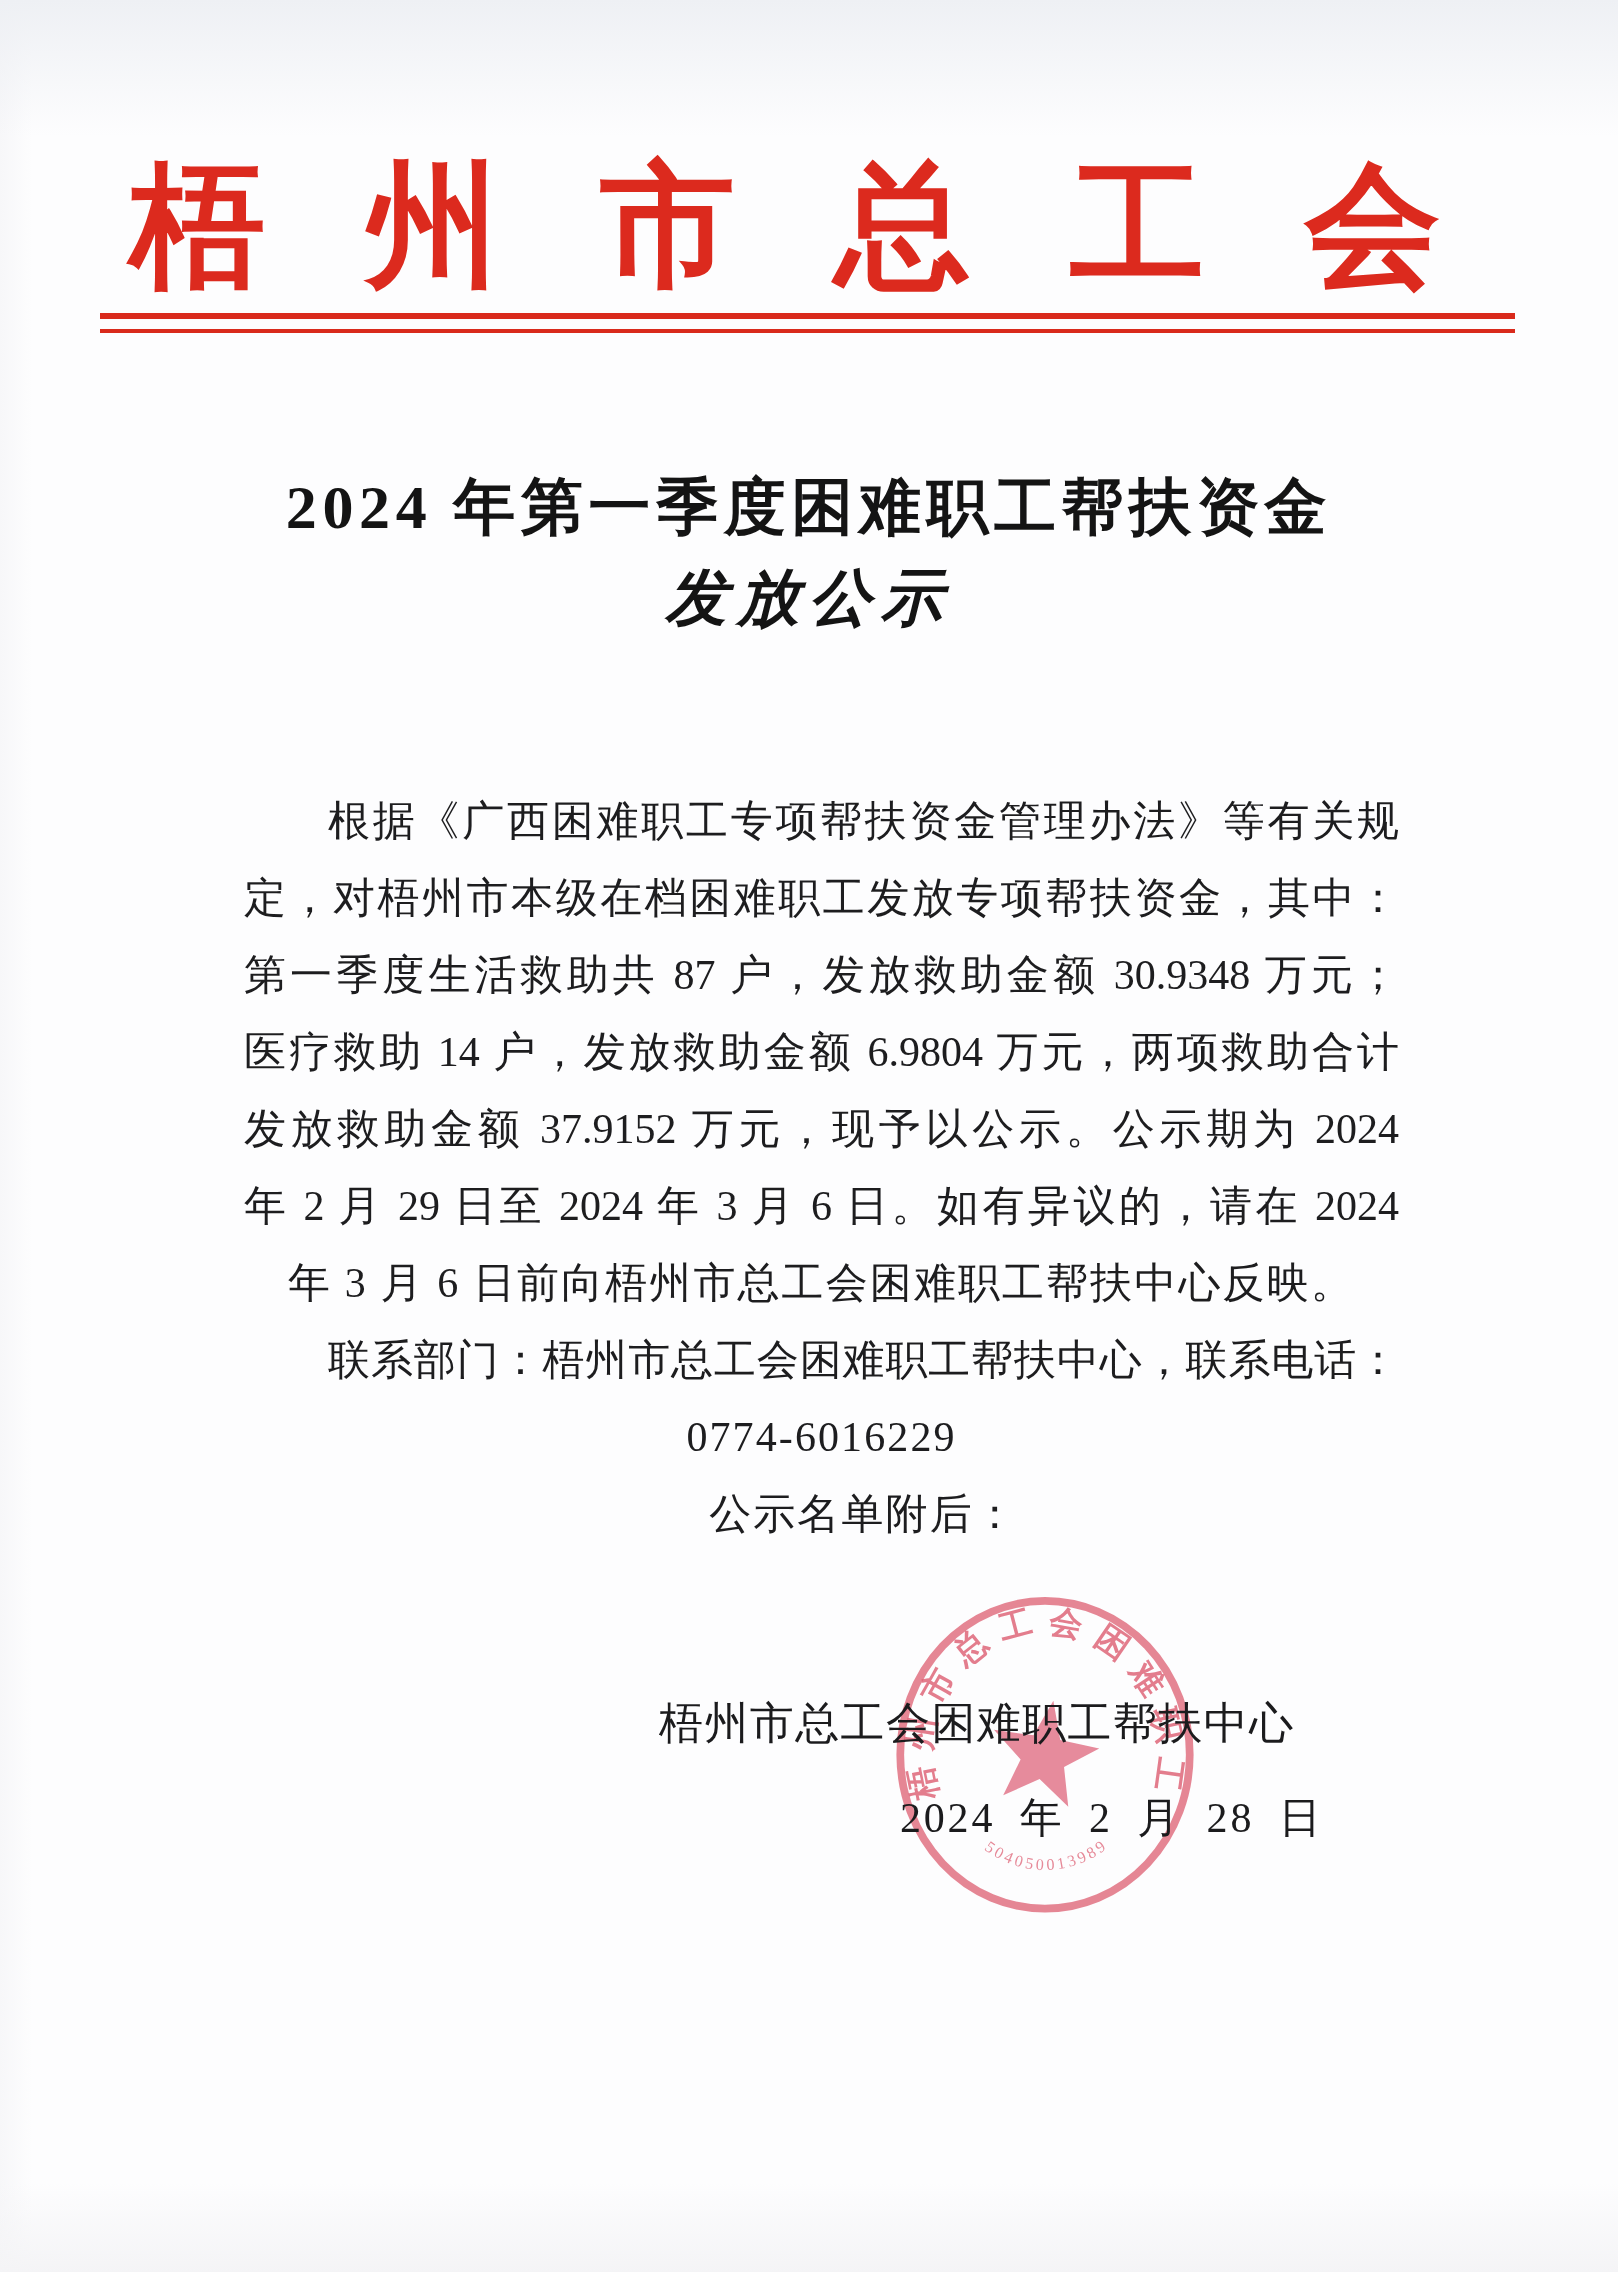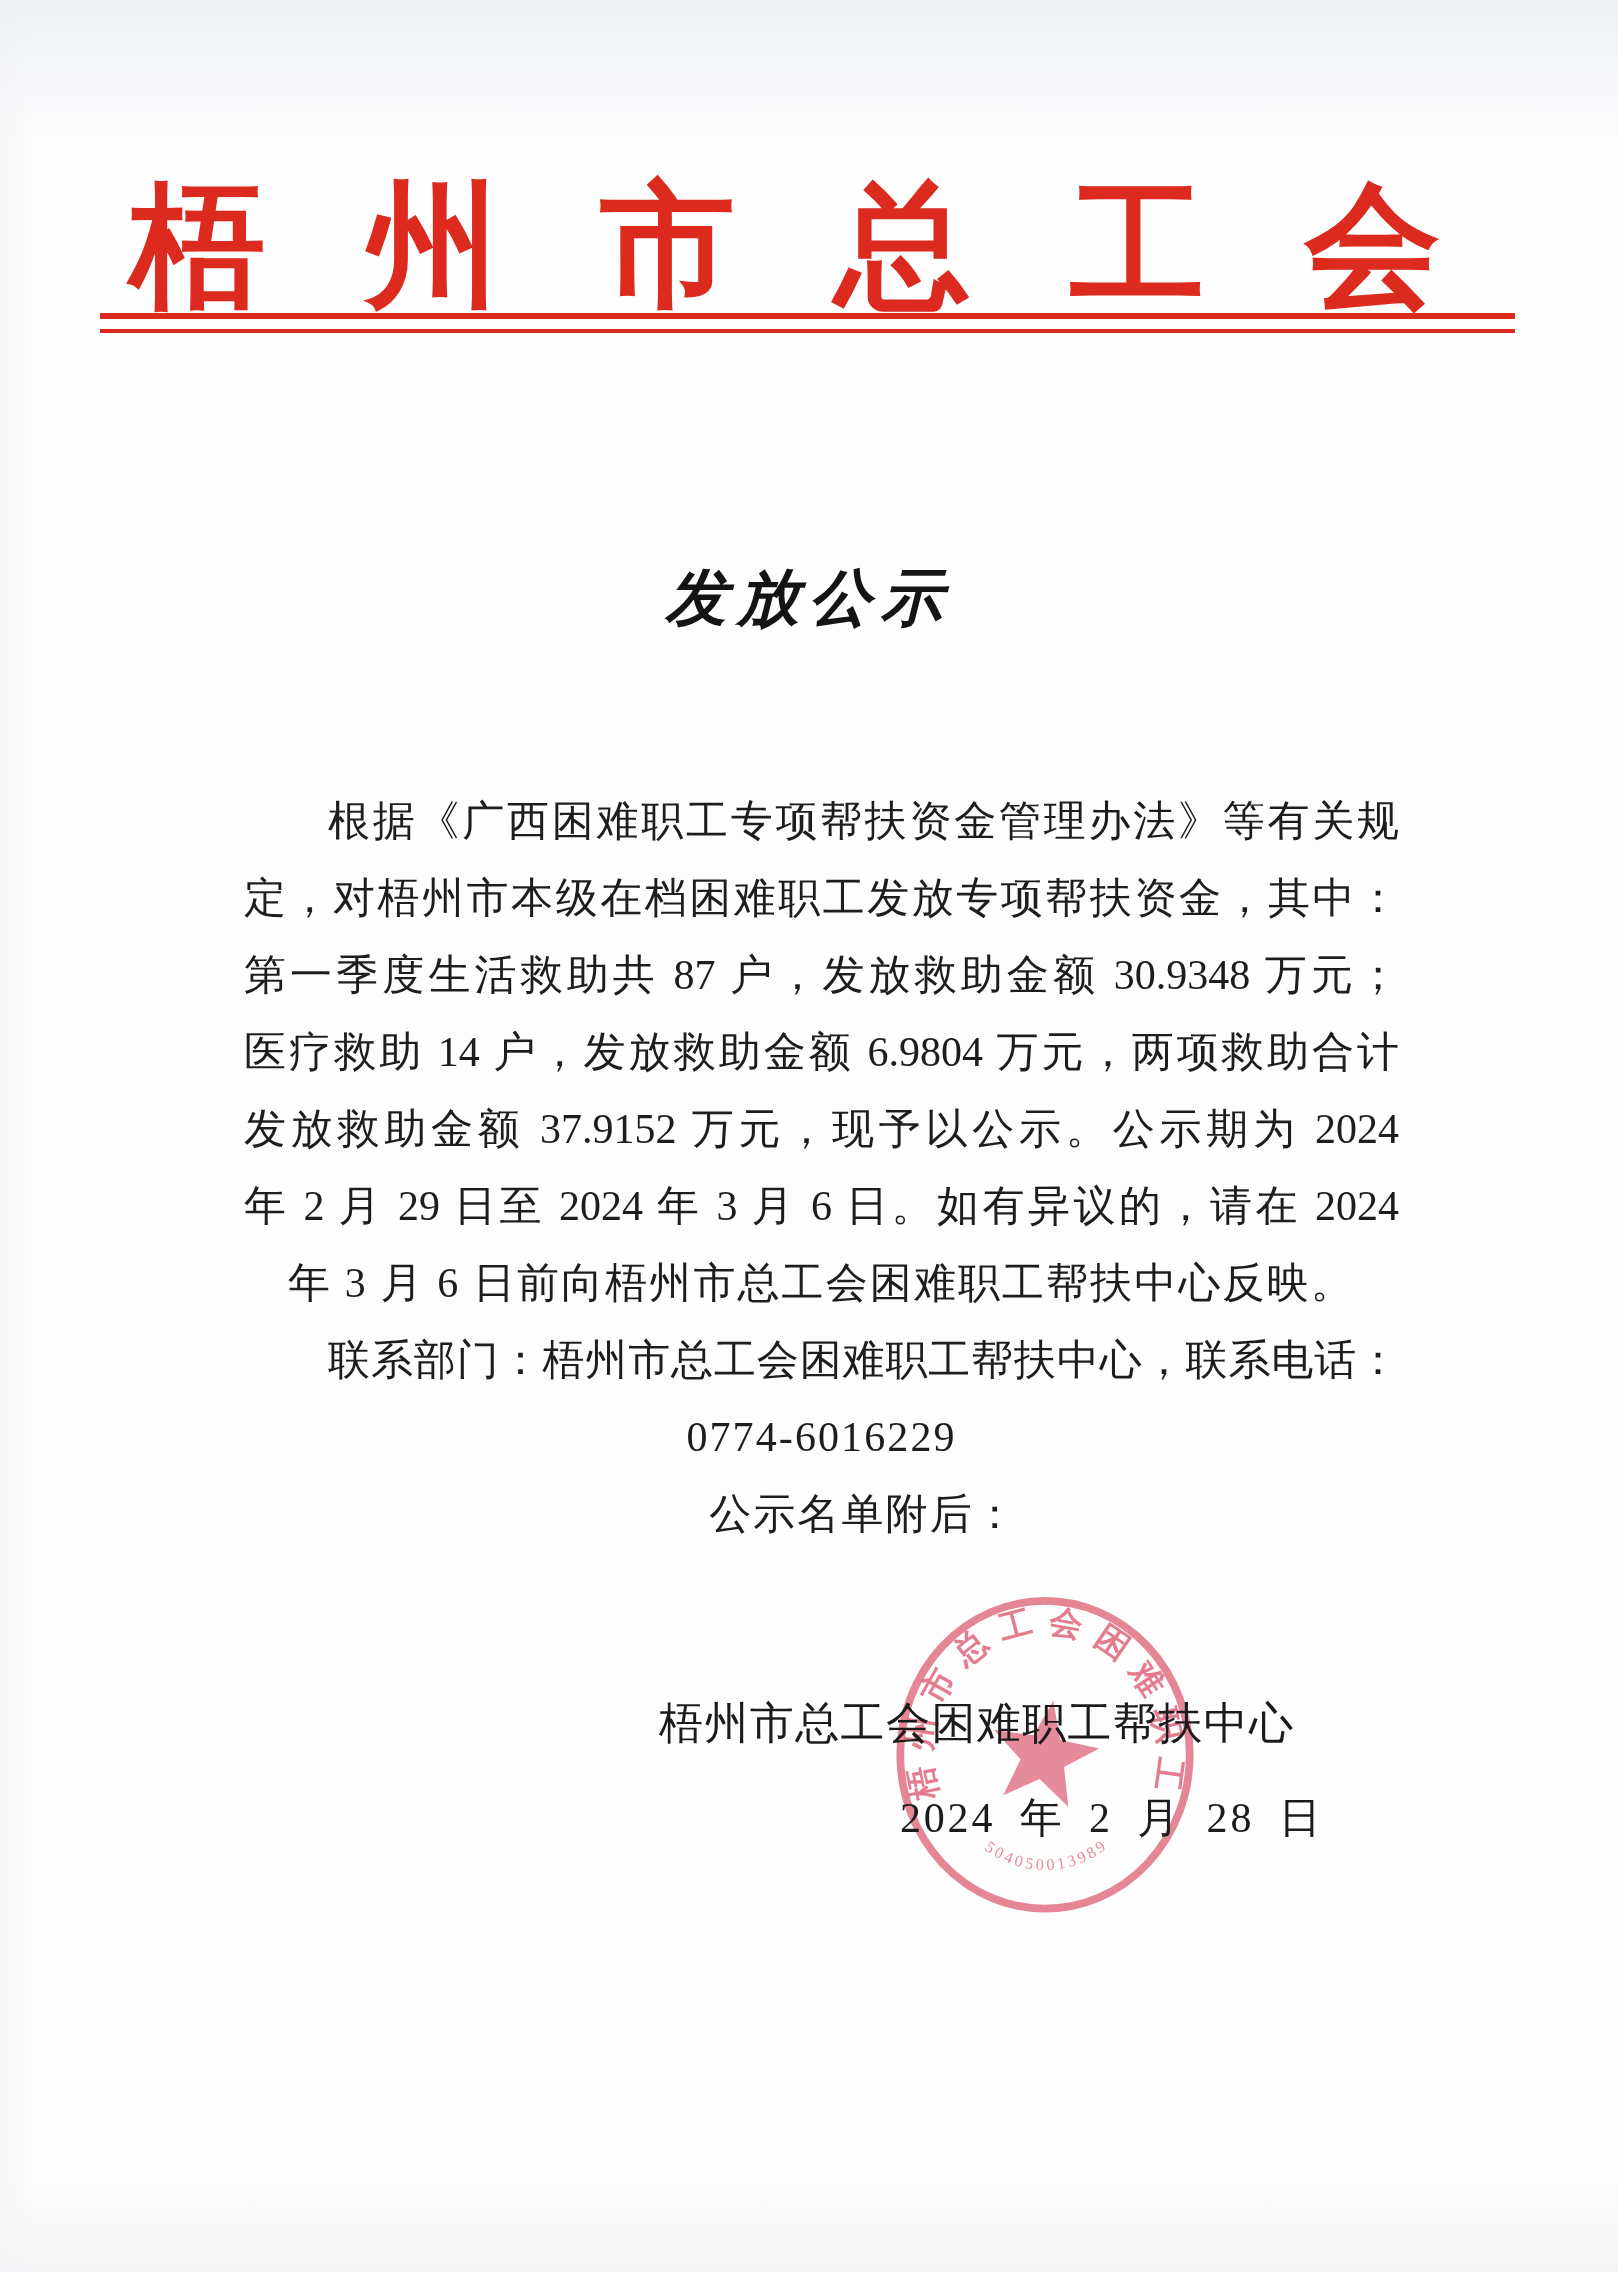--- a/index.html
+++ b/index.html
@@ -13,21 +13,20 @@
       #fdfdfe;
     overflow:hidden;
     font-family:"Liberation Serif","DejaVu Serif",serif;
   }
   
   .letterhead{
     position:absolute;left:130px;top:151px;width:1334px;height:151px;
     font-size:135px;line-height:151px;font-weight:bold;
     letter-spacing:100px;white-space:nowrap;
     color:var(--hdr-red);
-    margin-top:20px;
   }
   .rule{position:absolute;left:100px;width:1415px;}
   .rule.r1{top:313px;height:5.6px;}
   .rule.r2{top:329px;height:4.2px;}
   
   .doc-title{
     position:absolute;left:0;width:1618px;text-align:center;
     font-weight:bold;color:#141414;white-space:nowrap;
   }
   .doc-title.t1{top:465px;font-size:62px;letter-spacing:5.6px;}
@@ -63,20 +62,21 @@
 </style>
 </head>
 <body>
 
 <div class="page" style="--hdr-red: #dc2a1e;">
 
   <div class="letterhead">梧州市总工会</div>
   <div class="rule r1" style="background: rgb(217, 42, 28);"></div>
   <div class="rule r2" style="background: rgb(217, 42, 28);"></div>
 
+  <div class="doc-title t1">2024 年第一季度困难职工帮扶资金</div>
   <div class="doc-title t2">发放公示</div>
 
   <div class="body-block">
     <div class="bline indent j">根据《广西困难职工专项帮扶资金管理办法》等有关规</div>
     <div class="bline j">定，对梧州市本级在档困难职工发放专项帮扶资金，其中：</div>
     <div class="bline j">第一季度生活救助共 87 户，发放救助金额 30.9348 万元；</div>
     <div class="bline j">医疗救助 14 户，发放救助金额 6.9804 万元，两项救助合计</div>
     <div class="bline j">发放救助金额 37.9152 万元，现予以公示。公示期为 2024</div>
     <div class="bline j">年 2 月 29 日至 2024 年 3 月 6 日。如有异议的，请在 2024</div>
     <div class="bline">年 3 月 6 日前向梧州市总工会困难职工帮扶中心反映。</div>

